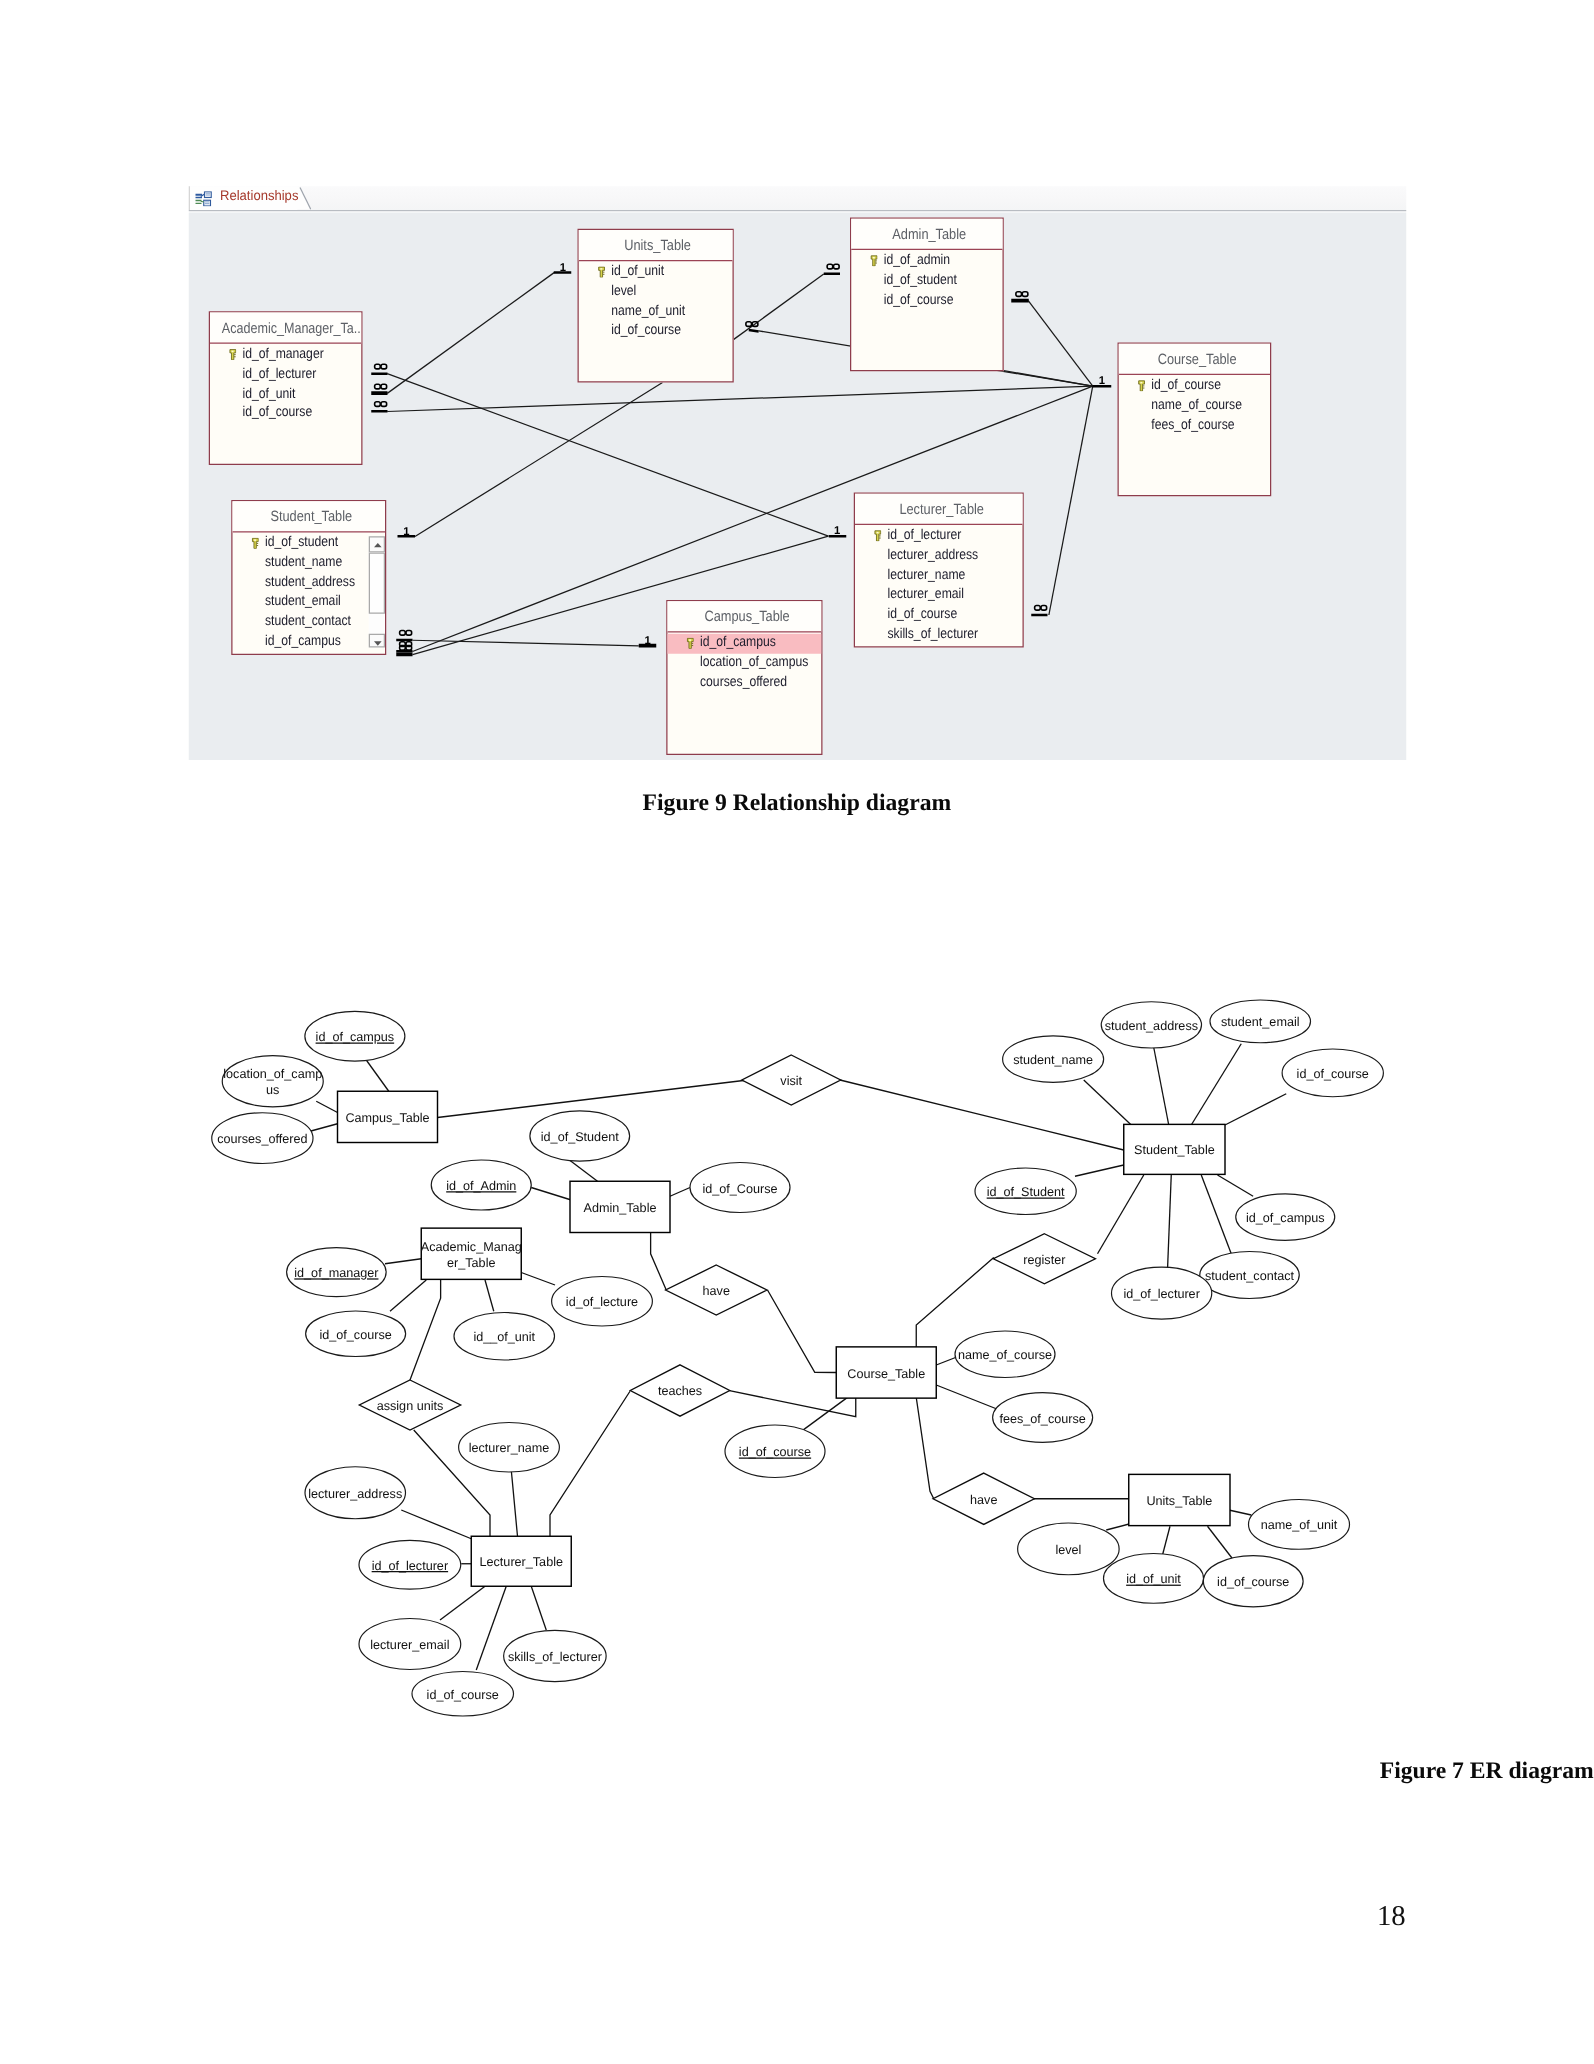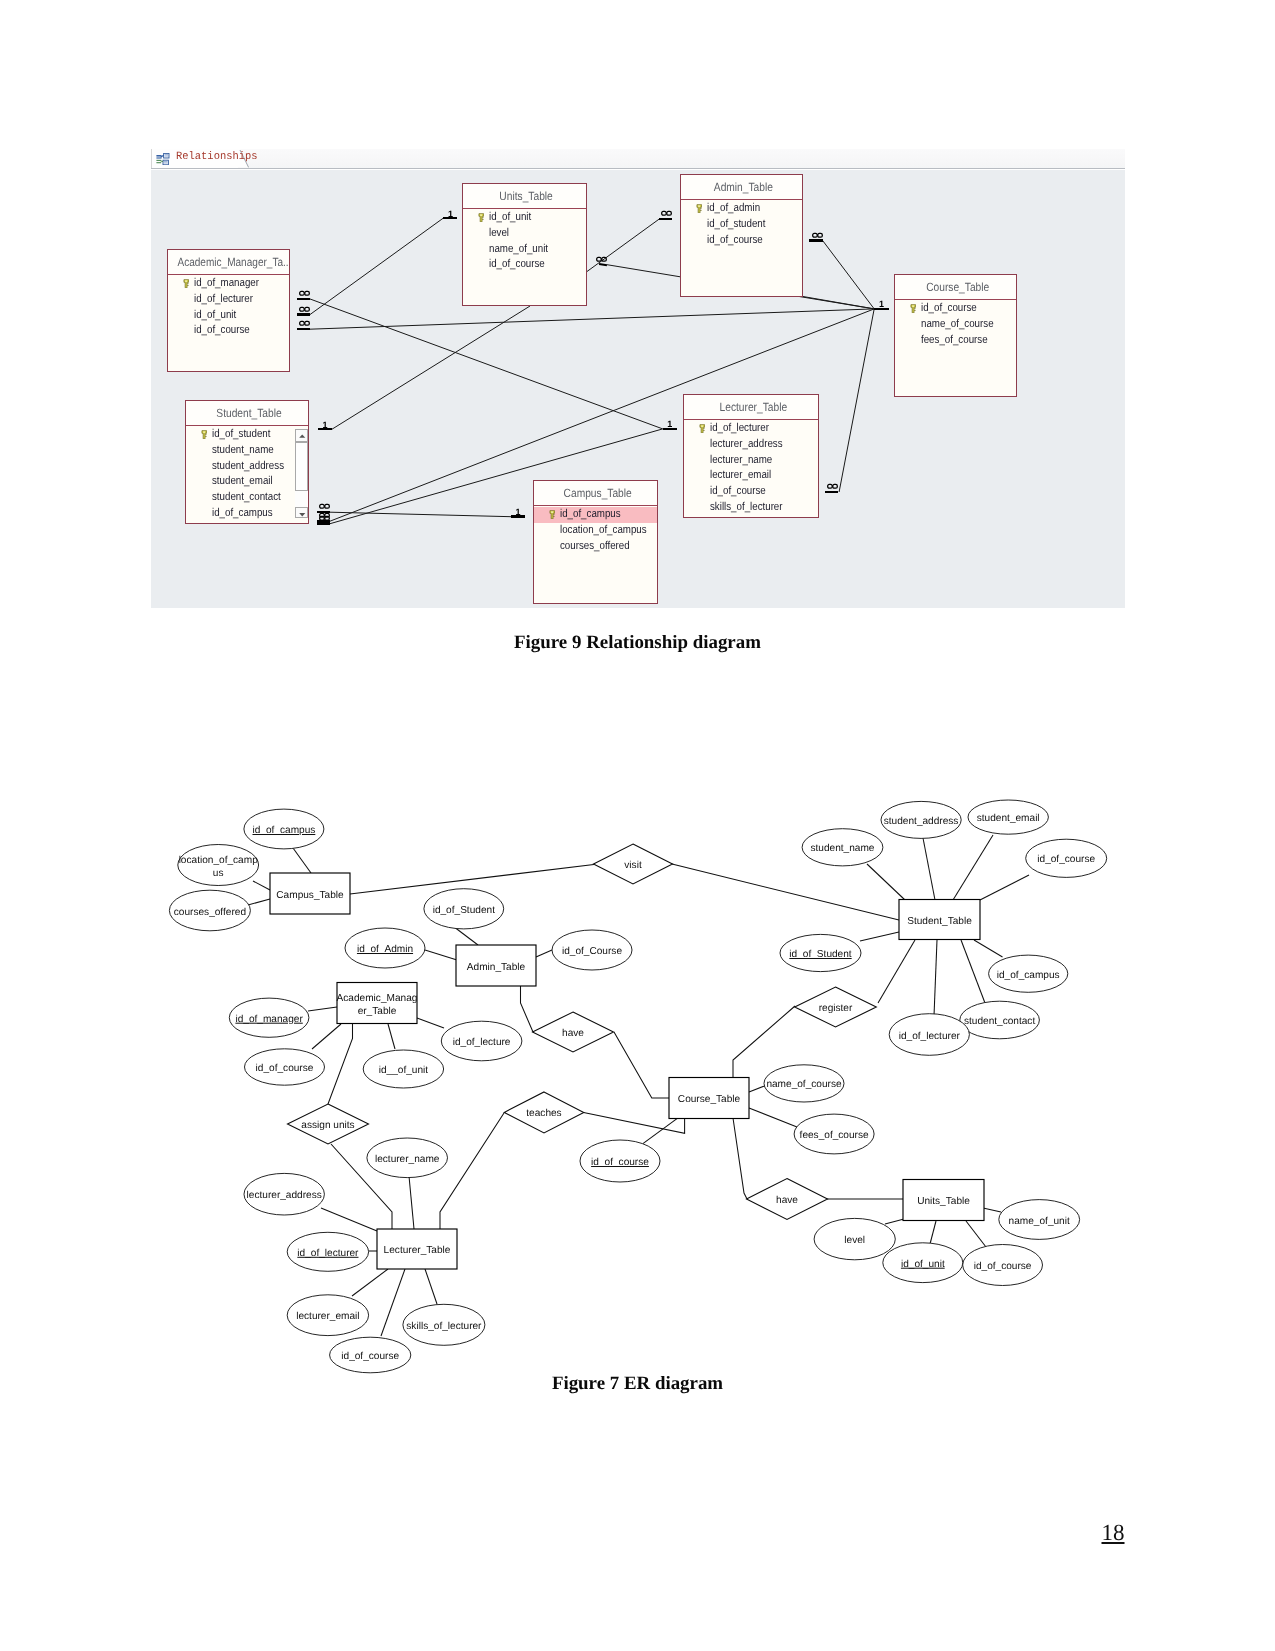--- a/index.html
+++ b/index.html
@@ -9,43 +9,43 @@
   .page{position:absolute;left:0;top:0;width:1275px;height:1651px;background:#fff;}
 
   
   #access{position:absolute;left:151px;top:149px;width:974px;height:459px;}
   .acc-tabbar{position:absolute;left:0;top:0;width:974px;height:19px;
       background:linear-gradient(to bottom,#fafafb 0%,#f7f7f8 60%,#f4f5f6 100%);
       border-bottom:1px solid #b8bcc2;}
   .acc-tab{position:absolute;left:0;top:0;height:19px;width:87px;
       background:#fefefe;border-right:none;box-sizing:border-box;border-left:1px solid #d6d6d6;}
   .acc-tab-skew{position:absolute;left:86px;top:0;width:12px;height:19px;overflow:hidden;}
-  .acc-tab-label{position:absolute;left:25px;top:2px;font-family:Liberation Mono, monospace;
+  .acc-tab-label{position:absolute;left:25px;top:2px;font-family:Liberation Sans, sans-serif;
       font-size:11px;color:#a5382b;letter-spacing:0;}
   .acc-tab-label span{display:inline-block;transform:scaleX(0.95);transform-origin:0 50%;}
   .acc-tab-icon{position:absolute;left:5px;top:3.6px;width:14px;height:12.2px;}
   .acc-canvas{position:absolute;left:0;top:21px;width:974px;height:438px;background:#eaedf0;}
 
   .tbl{position:absolute;box-sizing:border-box;background:#fffdf7;border:1px solid #8e3c4c;}
   .tbl-hd{height:24px;line-height:24px;text-align:center;font-family:"Liberation Sans",sans-serif;
      font-size:11.9px;color:#5d6066;border-bottom:1px solid #9b4354;background:#fffefb;letter-spacing:0;white-space:nowrap;overflow:hidden;}
   .tbl-hd .htxt{display:inline-block;transform:scaleX(0.86);transform-origin:50% 50%;position:relative;left:2px;}
   .tbl-hd.clip .htxt{left:-1px;transform:scaleX(0.845);}
   .tbl-body{padding-top:1px;}
   .fld{height:15.8px;line-height:15.8px;font-family:"Liberation Sans",sans-serif;font-size:11.4px;
      color:#1b1b2a;position:relative;padding-left:26px;letter-spacing:0;white-space:nowrap;}
   .fld .ftxt{display:inline-block;transform:scaleX(0.855);transform-origin:0 50%;}
   .fld.hl{background:#f9bcc1;}
   .keyicon{position:absolute;left:14.8px;top:2.7px;width:6.6px;height:9.6px;}
 
   .fig-cap{position:absolute;left:0;width:1275px;text-align:center;
       font-family:"Liberation Serif",serif;font-weight:bold;font-size:18.9px;color:#0a0a0a;}
   #cap6{top:632px;}
-  #cap7{top:1373px;}
-  #pagenum{position:absolute;left:1101.5px;top:1519.5px;font-family:"Liberation Serif",serif;font-size:23px;color:#111;text-decoration:underline;}
+  #cap7{top:1406px;text-align:right;}
+  #pagenum{position:absolute;left:1101.5px;top:1519.5px;font-family:"Liberation Serif",serif;font-size:23px;color:#111;}
 
   
   #er{position:absolute;left:0;top:760px;width:1275px;height:640px;}
   #er svg{display:block;}
   .er-txt{font-family:"Liberation Sans",sans-serif;font-size:10.1px;fill:#111;text-anchor:middle;}
   #er-svg text{paint-order:stroke;}
   .er-txt-u{text-decoration:underline;}
 </style>
 </head>
 <body>

